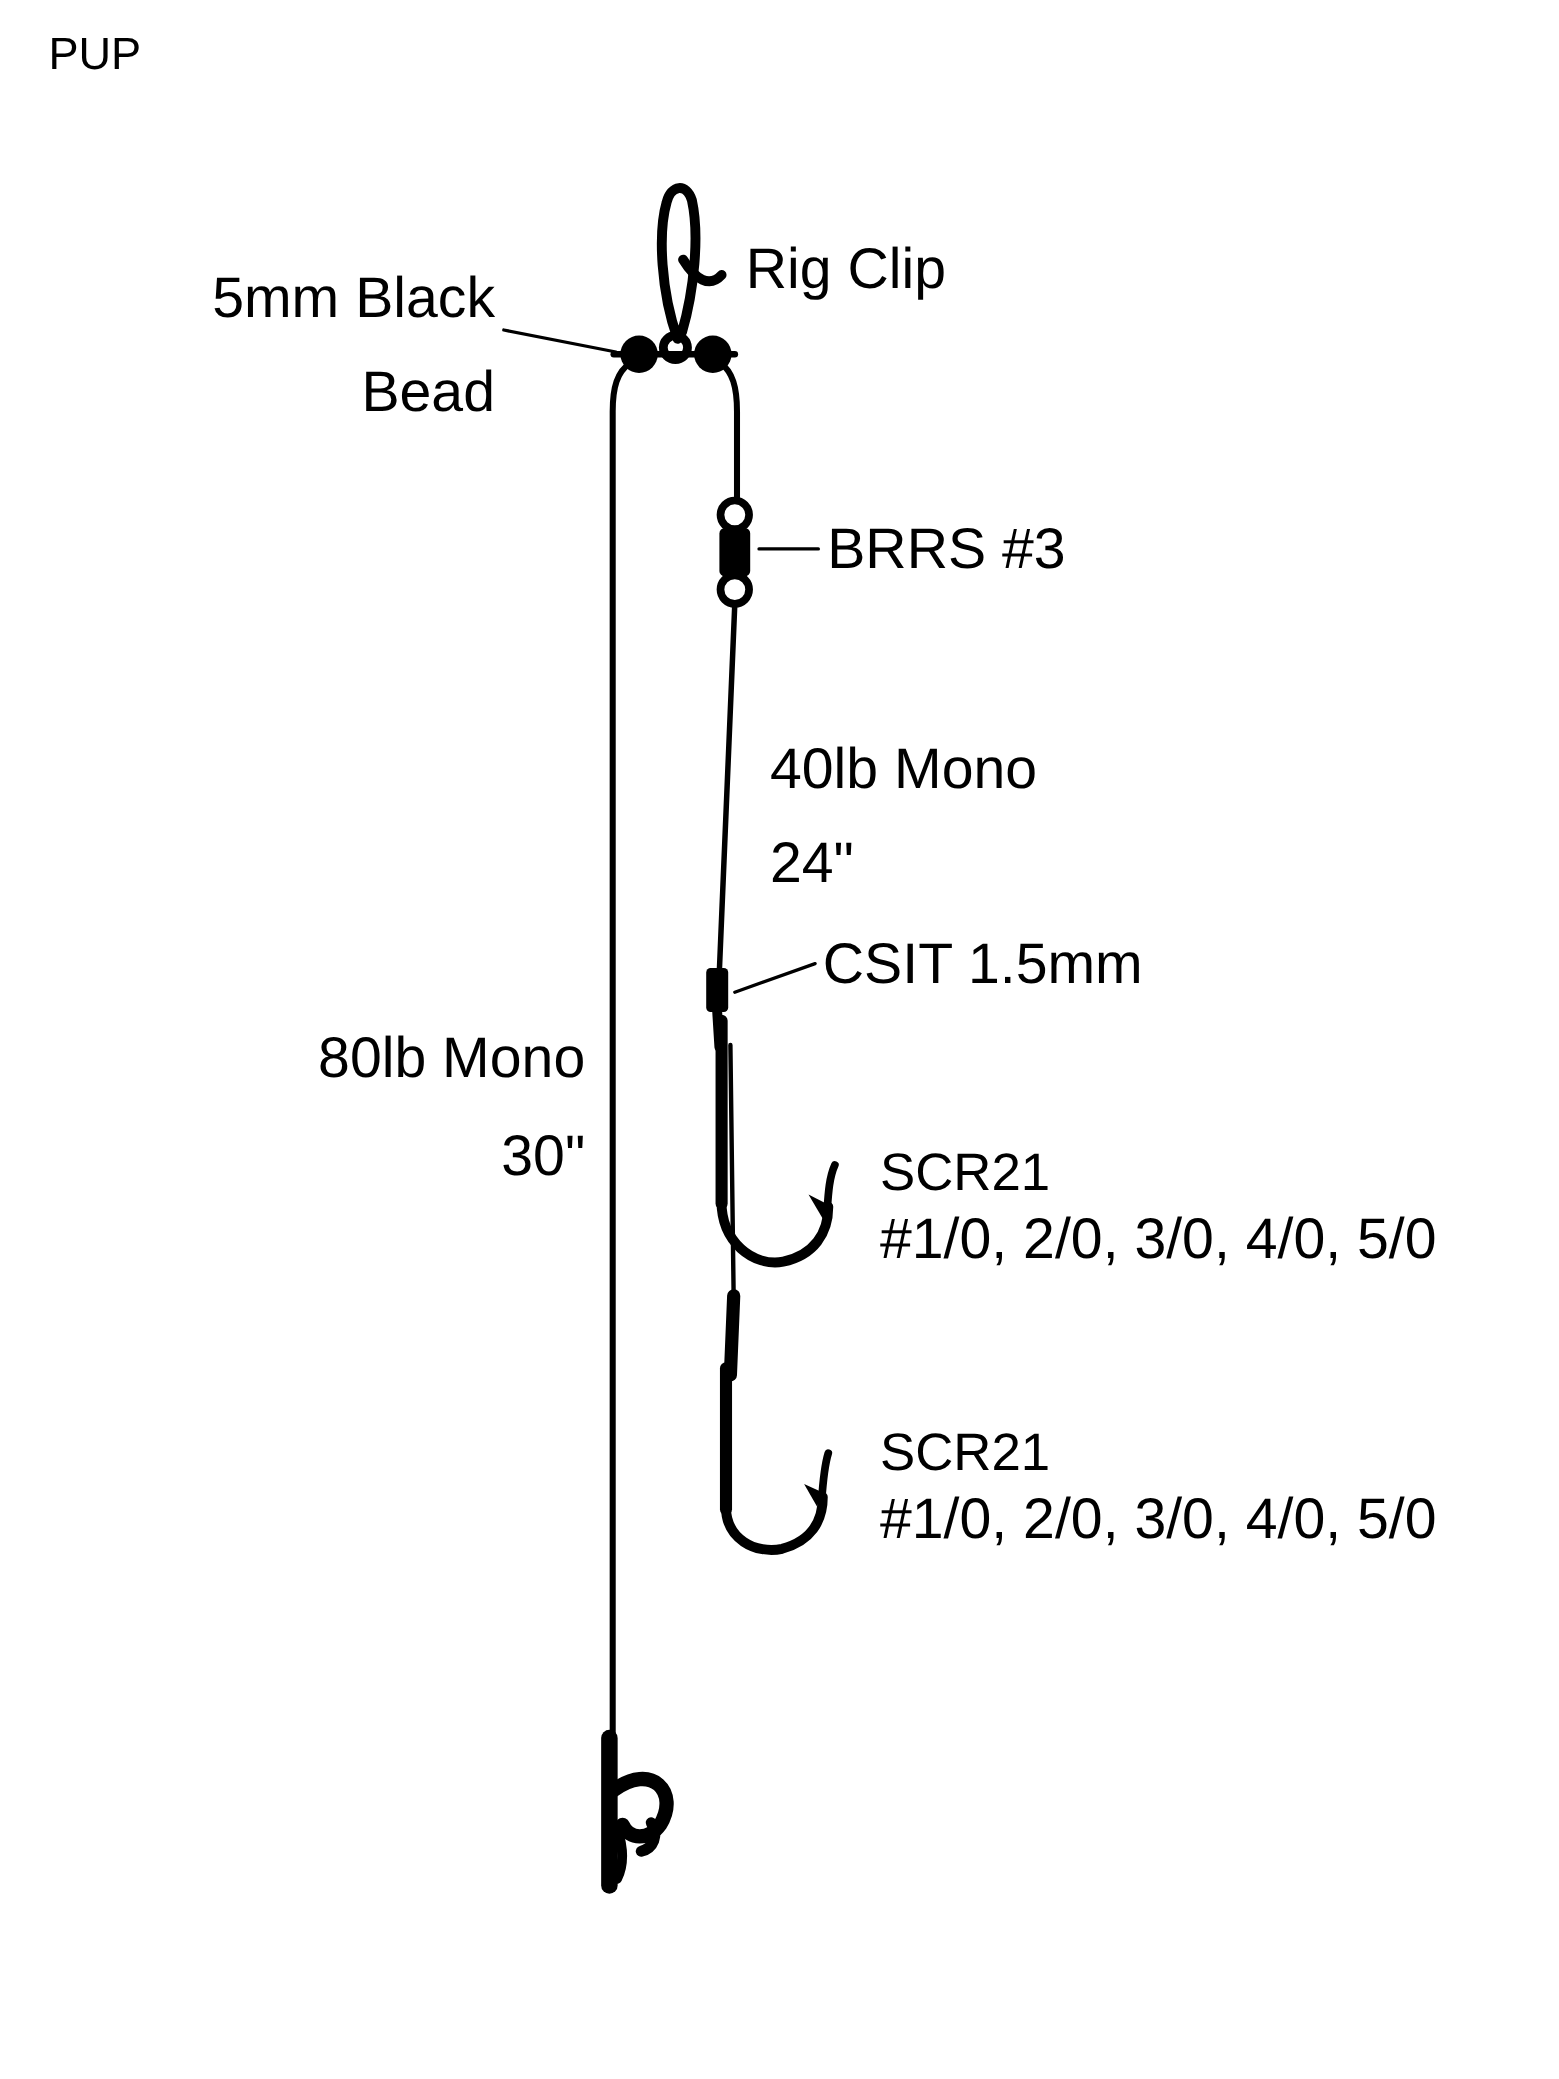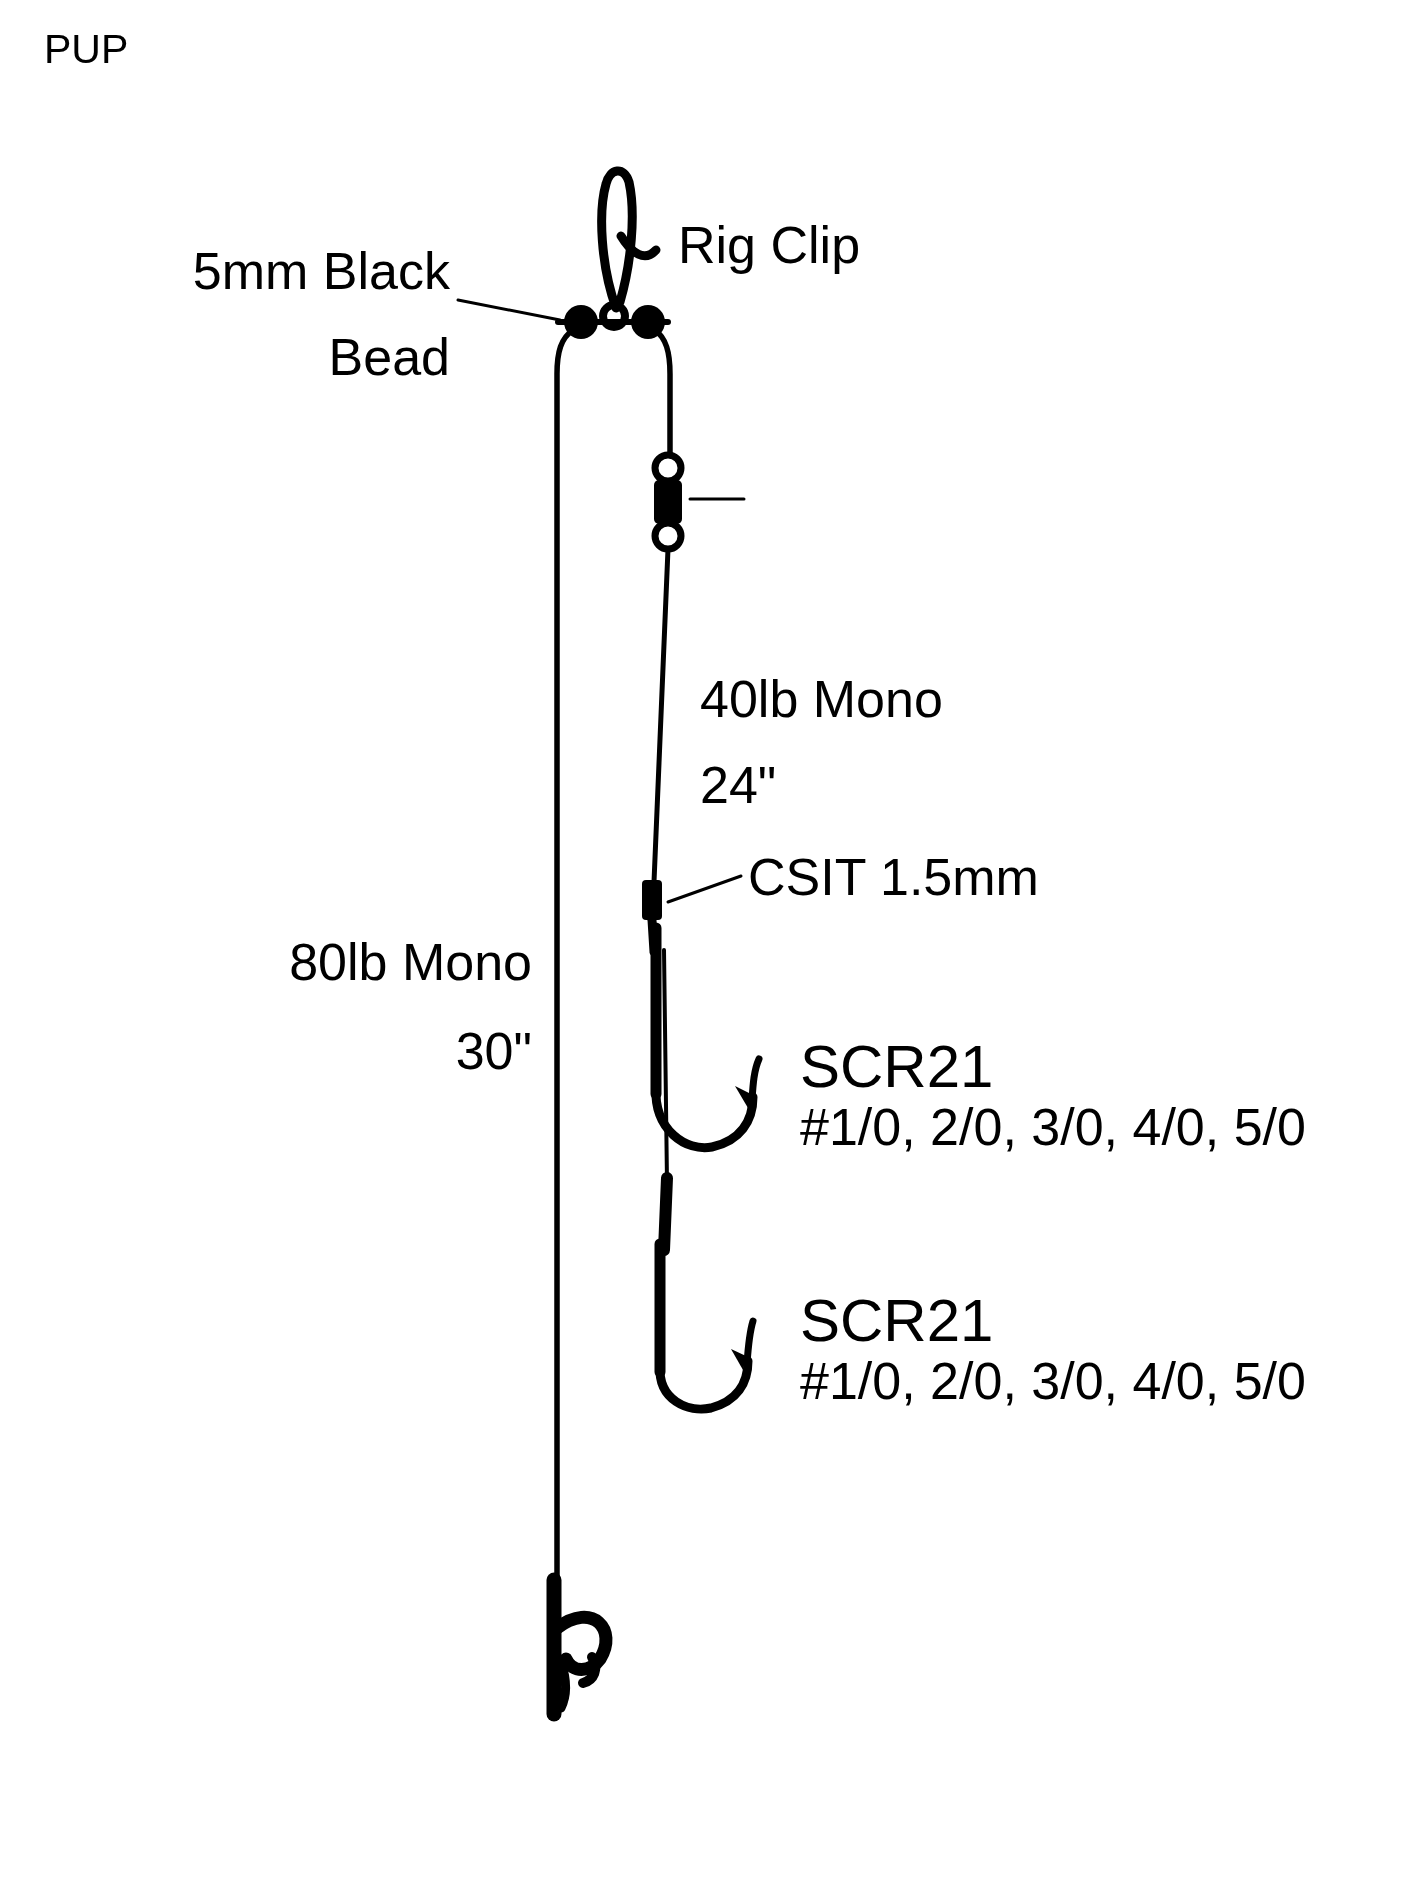--- a/index.html
+++ b/index.html
@@ -15,21 +15,21 @@
   .lbl{position:absolute;font-size:52px;line-height:58px;white-space:nowrap;color:#000;}
   .lbl.right{text-align:right;}
   .lbl .ln{display:block;margin-top:28px;}
   #pup-title{position:absolute;left:44px;top:18px;font-size:41px;line-height:62px;}
   #bead-label{left:150px;top:214px;width:300px;}
   #rigclip-label{left:678px;top:216px;}
   #brrs-label{left:752px;top:470px;}
   #mono40-label{left:700px;top:642px;}
   #csit-label{left:748px;top:848px;}
   #mono80-label{left:230px;top:904px;width:302px;line-height:61px;}
-  .hooklbl .model{font-size:60px;line-height:58px;display:block;}
+  .hooklbl .model{font-size:48px;line-height:58px;display:block;}
   .hooklbl .sizes{font-size:52px;line-height:46px;display:block;margin-top:8px;}
   #hook1-label{left:800px;top:1038px;}
   #hook2-label{left:800px;top:1292px;}
   #impclip-label{left:294px;top:1616px;}
 </style>
 </head>
 <body>
 
 <div id="canvas">
 
@@ -94,20 +94,21 @@
 
   <div id="pup-title">PUP</div>
 
   <div id="bead-label" class="lbl right">
     <span class="ln">5mm Black</span>
     <span class="ln">Bead</span>
   </div>
 
   <div id="rigclip-label" class="lbl">Rig Clip</div>
 
+  <div id="brrs-label" class="lbl">BRRS #3</div>
 
   <div id="mono40-label" class="lbl">
     <span class="ln">40lb Mono</span>
     <span class="ln">24"</span>
   </div>
 
   <div id="csit-label" class="lbl">CSIT 1.5mm</div>
 
   <div id="mono80-label" class="lbl right">
     <span class="ln">80lb Mono</span>

